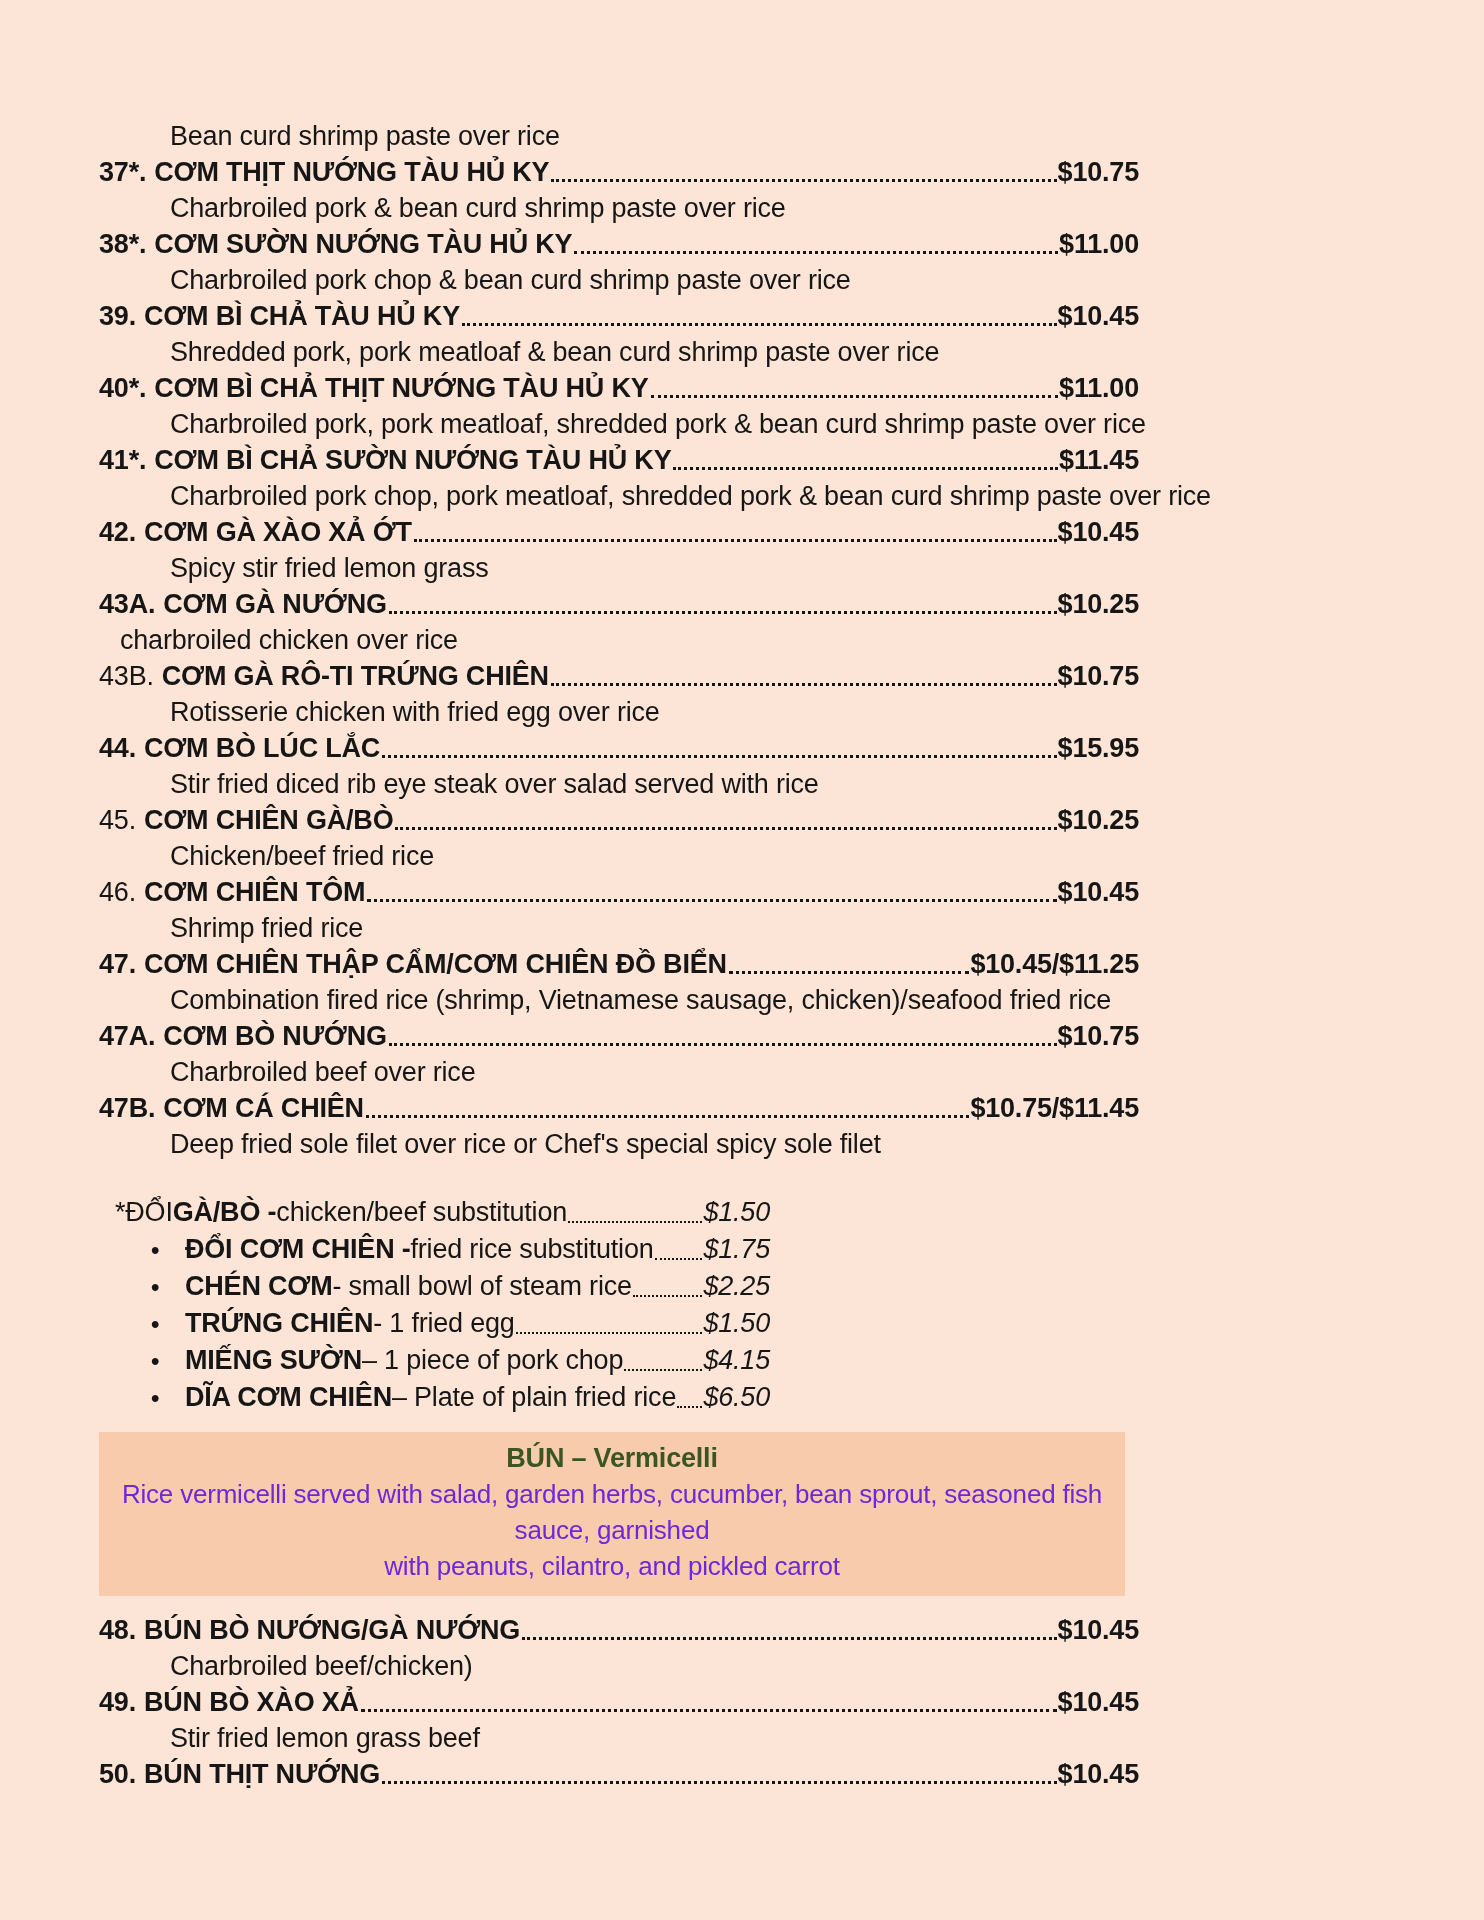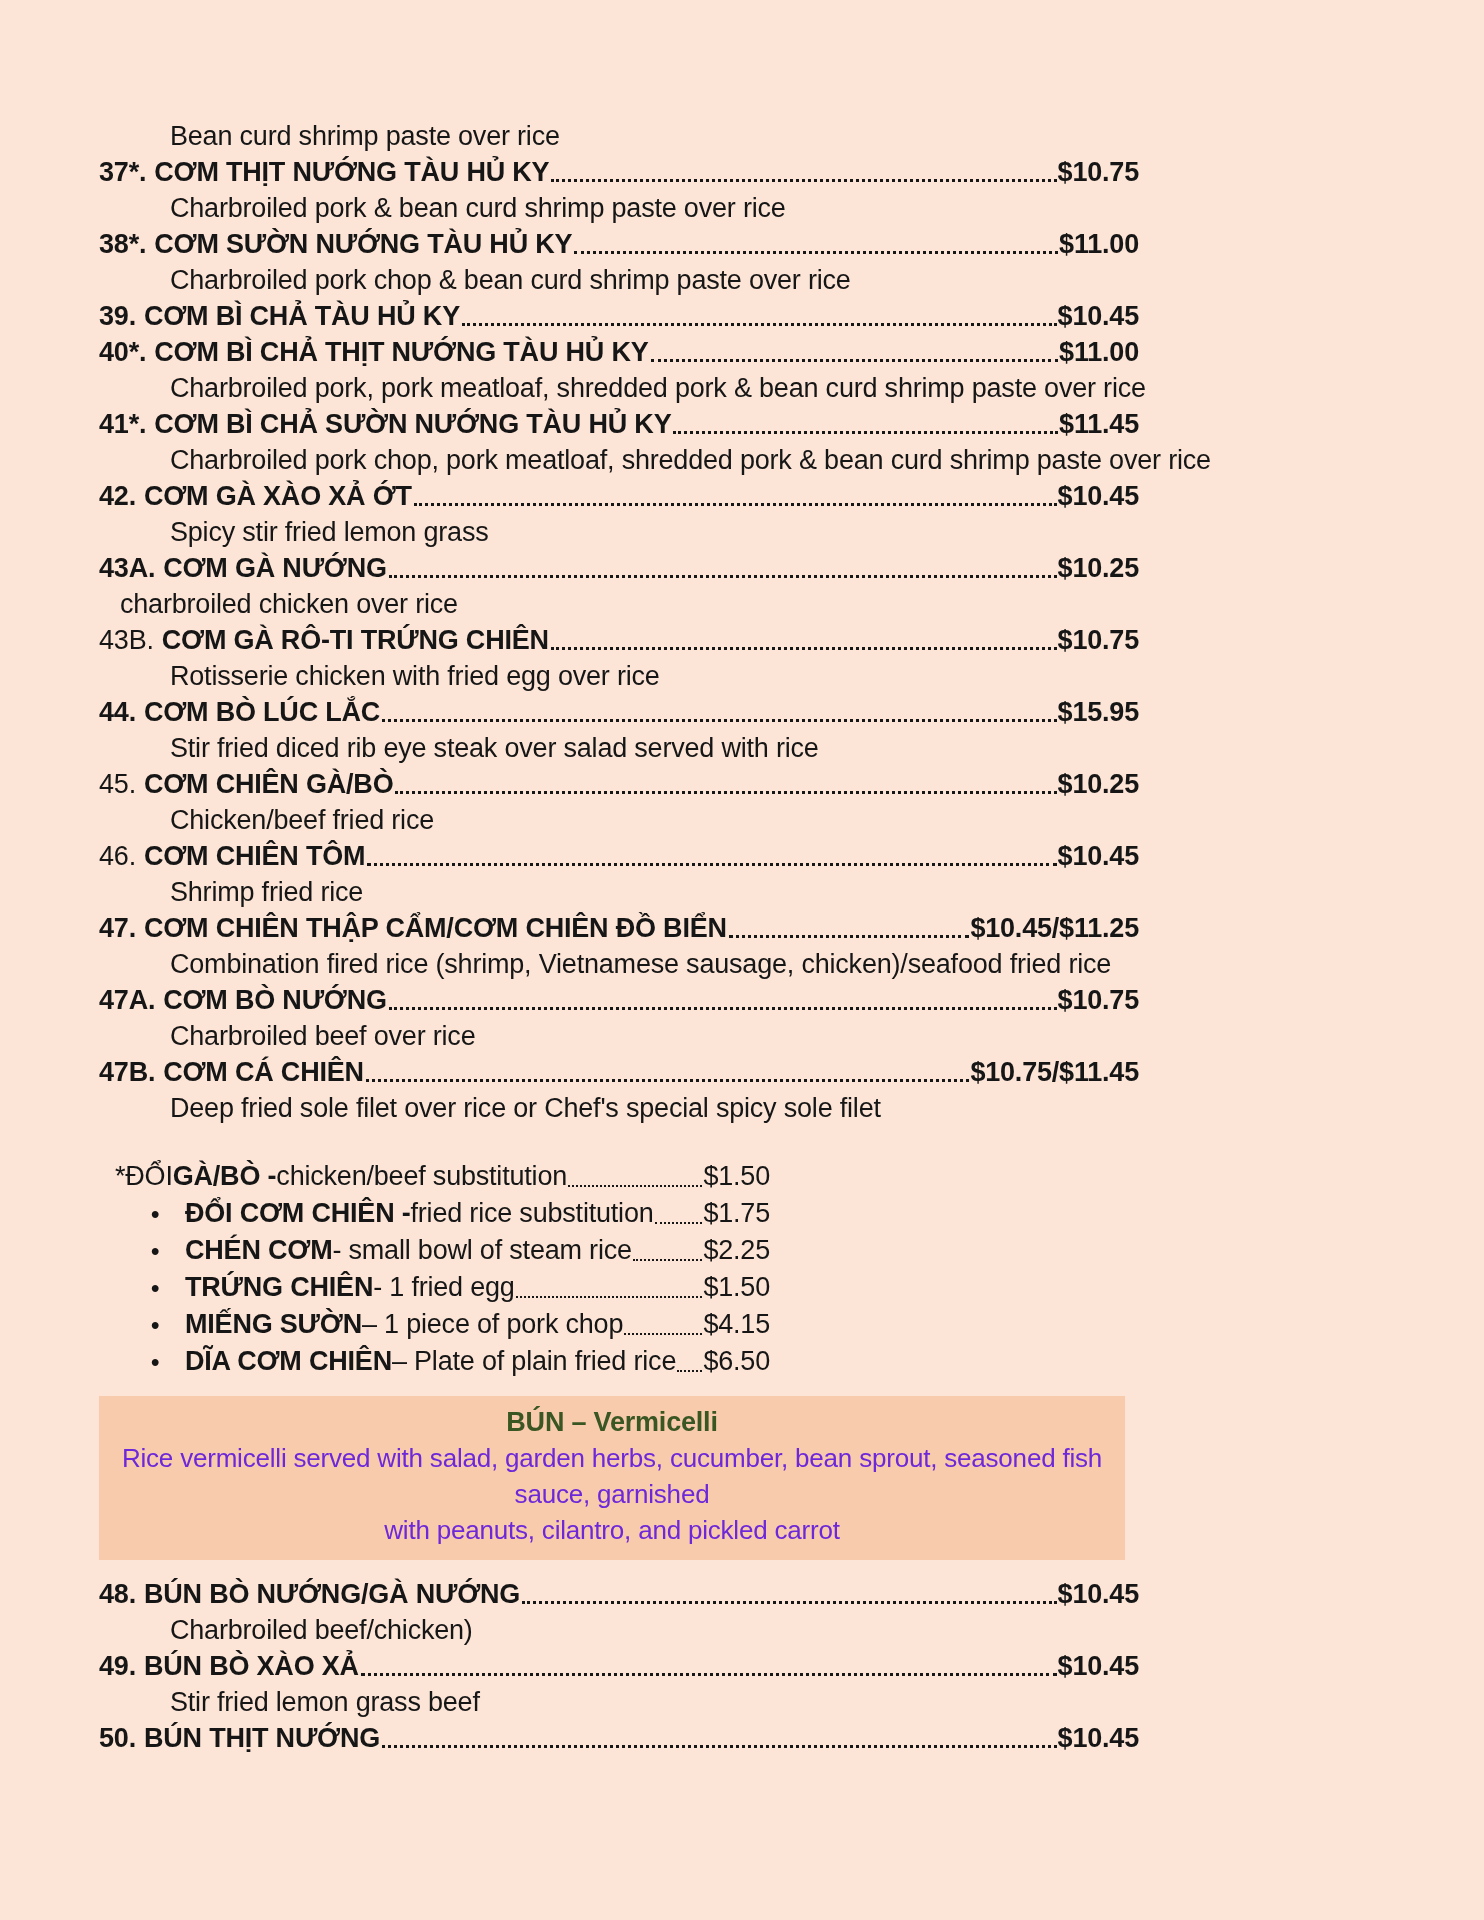--- a/index.html
+++ b/index.html
@@ -43,21 +43,21 @@
   .subs{width:655px;margin-left:16px;margin-top:32px;}
   .sub-row{
     display:flex;align-items:flex-end;
     line-height:37px;font-size:27px;
     white-space:nowrap;
   }
   .sub-row .leader{
     border-bottom:2.6px dotted #161616;
     margin:0 1px 8px 1px;
   }
-  .sub-row .sub-price{font-weight:400;white-space:nowrap;}
+  .sub-row .sub-price{font-weight:400;white-space:nowrap;font-style:italic;}
   .sub-bold{font-weight:700;}
   .sub-bullet{padding-left:36px;}
   .bullet-marker{display:inline-block;width:34px;font-weight:700;}
   .bullet-marker::before{content:"\2022";font-size:24px;}
   
   .band{
     box-sizing:border-box;
     width:1026px;
     margin-top:16px;
     background:#f8cbad;
@@ -97,20 +97,21 @@
       <span class="price">$11.00</span>
   </div>
   <div class="desc">Charbroiled pork chop &amp; bean curd shrimp paste over rice</div>
 
   <div class="item-row">
     <span class="num">39.</span>
       <span class="item-name">CƠM BÌ CHẢ TÀU HỦ KY</span>
       <span class="leader"></span>
       <span class="price">$10.45</span>
   </div>
+  <div class="desc">Shredded pork, pork meatloaf &amp; bean curd shrimp paste over rice</div>
 
   <div class="item-row">
     <span class="num">40*.</span>
       <span class="item-name">CƠM BÌ CHẢ THỊT NƯỚNG TÀU HỦ KY</span>
       <span class="leader"></span>
       <span class="price">$11.00</span>
   </div>
   <div class="desc">Charbroiled pork, pork meatloaf, shredded pork &amp; bean curd shrimp paste over rice</div>
 
   <div class="item-row">

